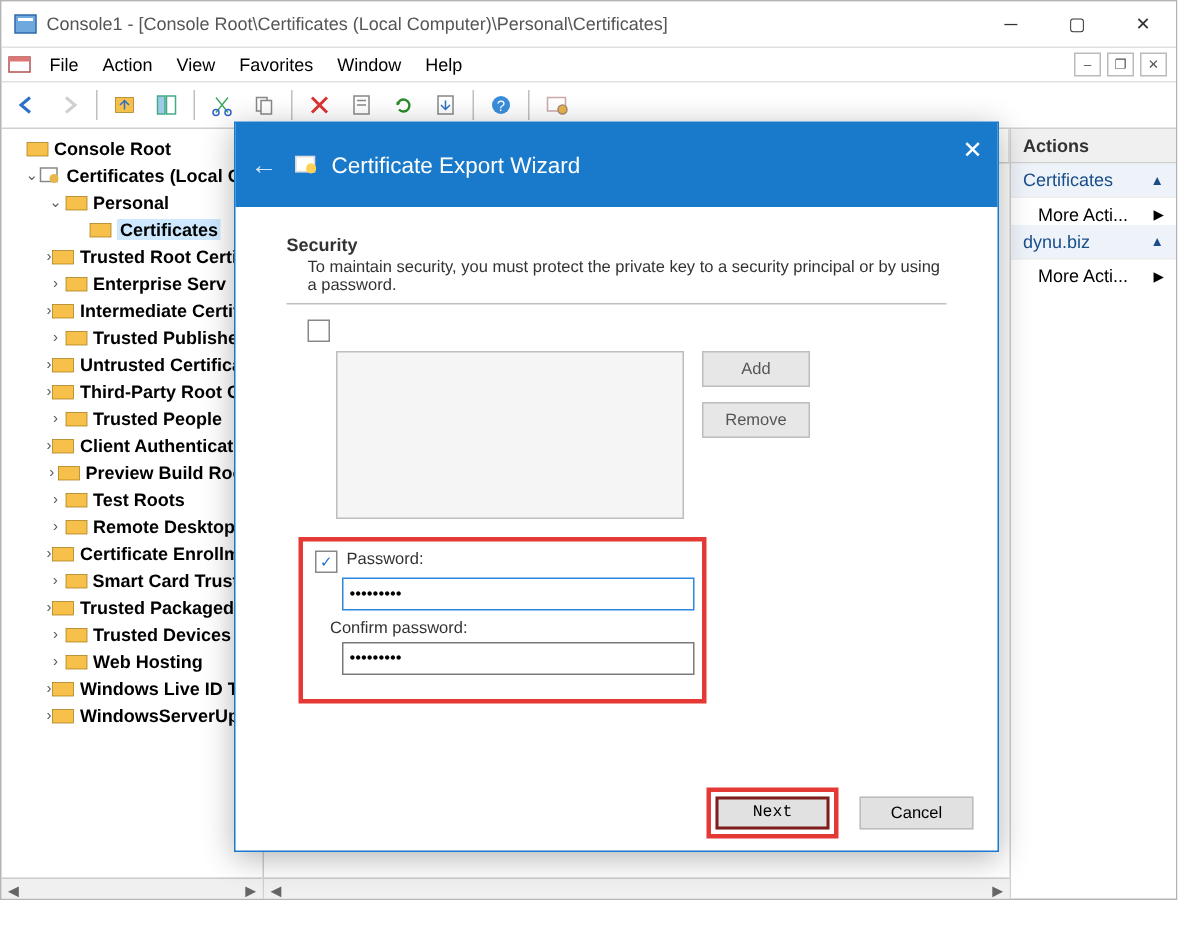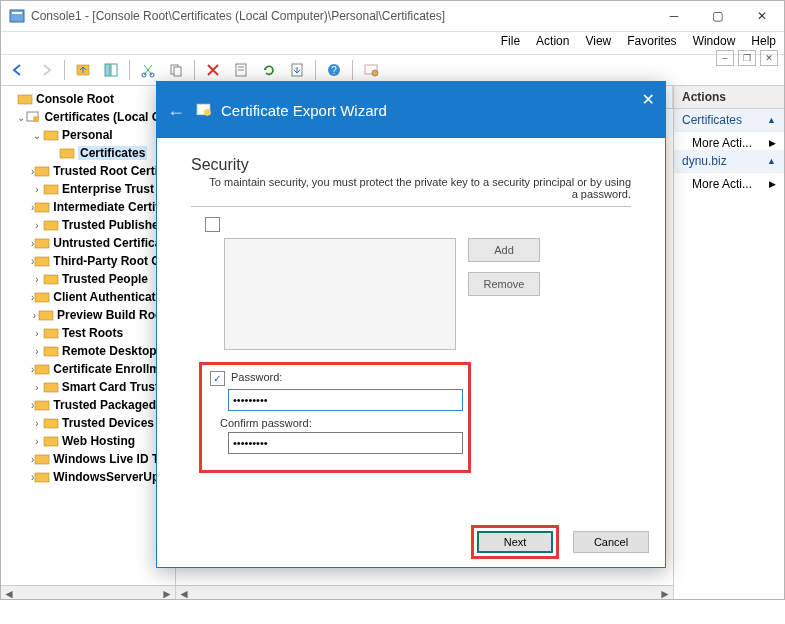--- a/index.html
+++ b/index.html
@@ -2,21 +2,21 @@
 <html><head>
 <meta charset="utf-8">
 <style>
 html,body{margin:0;padding:0;font-family:"Segoe UI",Tahoma,sans-serif;font-size:12px;color:#000;background:#fff;}
 .window{width:785px;height:600px;border:1px solid #b4b4b4;box-sizing:border-box;position:relative;overflow:hidden;}
 .titlebar{height:30px;display:flex;align-items:center;background:#fff;border-bottom:1px solid #e0e0e0;}
 .titlebar .app-icon{width:16px;height:16px;margin:0 6px 0 8px;}
 .titlebar .title{flex:1;color:#555;font-size:12px;}
 .win-controls{display:flex;height:100%;}
 .win-controls .wc{width:44px;display:flex;align-items:center;justify-content:center;color:#333;}
-.menubar{height:22px;display:flex;align-items:flex-end;padding-left:4px;border-bottom:1px solid #e0e0e0;flex-direction:column;}
+.menubar{height:22px;display:flex;align-items:center;padding-left:4px;border-bottom:1px solid #e0e0e0;}
 .menubar .sys-icon{width:16px;height:16px;margin-right:4px;}
 .menubar .mi{padding:2px 8px;}
 .mdi-controls{margin-left:auto;display:flex;gap:4px;padding-right:6px;color:#555;}
 .mdi-controls span{border:1px solid #bbb;width:16px;height:14px;display:inline-flex;align-items:center;justify-content:center;font-size:9px;}
 .toolbar{height:30px;display:flex;align-items:center;padding:0 4px;border-bottom:1px solid #d0d0d0;gap:2px;}
 .tool{width:24px;height:24px;display:flex;align-items:center;justify-content:center;border:1px solid transparent;border-radius:2px;}
 .tool.disabled{opacity:.4;}
 .tool-sep{width:1px;height:20px;background:#c0c0c0;margin:0 3px;}
 .body{display:flex;height:calc(100% - 30px - 22px - 30px);}
 .tree-pane{width:170px;border-right:1px solid #d0d0d0;padding:4px 2px;overflow:hidden;position:relative;}
@@ -38,38 +38,38 @@
 .actions-pane .grp-title{background:#eef3fa;padding:4px 8px;color:#1a4e8a;display:flex;justify-content:space-between;align-items:center;border-bottom:1px solid #eee;}
 .actions-pane .grp-item{padding:4px 8px 0 18px;display:flex;justify-content:space-between;align-items:center;}
 
 
 .modal{position:absolute;left:155px;top:80px;width:508px;height:485px;background:#fff;border:1px solid #1979ca;box-shadow:0 4px 20px rgba(0,0,0,.3);display:flex;flex-direction:column;}
 .modal-titlebar{height:56px;background:#1979ca;color:#fff;display:flex;align-items:center;padding:0 10px;position:relative;}
 .modal-titlebar .back{color:#cfe6fa;font-size:18px;margin-right:10px;}
 .modal-titlebar .wiz-icon{width:18px;height:18px;margin-right:8px;}
 .modal-titlebar .close{position:absolute;right:10px;top:8px;color:#fff;font-size:16px;}
 .modal-body{flex:1;padding:18px 34px 0 34px;color:#333;font-size:11px;}
-.modal-body h4{margin:0 0 2px 0;font-size:16px;font-weight:normal;}
-.modal-body .sub{margin:0 0 6px 14px;text-align:right;}
+.modal-body h4{margin:0 0 2px 0;font-size:12px;font-weight:bold;}
+.modal-body .sub{margin:0 0 6px 14px;}
 .modal-body hr{border:none;border-top:1px solid #c0c0c0;margin:4px 0 10px 0;}
 .grp-row{display:flex;align-items:flex-start;margin-left:14px;}
 .chk{width:13px;height:13px;border:1px solid #888;margin-right:6px;display:inline-flex;align-items:center;justify-content:center;font-size:10px;color:#1a6fd6;background:#fff;}
 .listbox{width:230px;height:110px;border:1px solid #bdbdbd;background:#f5f5f5;margin:6px 0 0 33px;}
 .side-btns{display:flex;flex-direction:column;gap:10px;margin:6px 0 0 12px;}
 .btn{min-width:70px;height:22px;border:1px solid #bdbdbd;background:#e7e7e7;color:#555;display:inline-flex;align-items:center;justify-content:center;font-size:11px;}
 .btn.enabled{background:#e1e1e1;color:#000;}
 .pw-box{border:3px solid #e53935;padding:6px 8px 10px 8px;margin:12px 0 0 8px;width:250px;}
 .pw-box label{font-size:11px;}
 .pw-box input{width:225px;height:20px;border:1px solid #7a7a7a;padding:0 4px;font-size:11px;margin-top:3px;margin-bottom:6px;}
 .pw-box input.focus{border:1px solid #2e86de;}
 .enc-row{margin:8px 0 0 16px;display:flex;align-items:center;gap:8px;}
 .enc-row select{height:22px;border:1px solid #adadad;background:#eaeaea;font-size:11px;padding:0 4px;}
 .modal-footer{height:50px;border-top:none;display:flex;align-items:center;justify-content:flex-end;padding:0 16px;gap:14px;}
 .btn-next-wrap{border:3px solid #e53935;padding:3px;}
-.btn-next{width:76px;height:22px;border:2px solid #0f766e;background:#e1e1e1;}
+.btn-next{width:76px;height:22px;border:2px solid #7f1d1d;background:#e1e1e1;font-family:Liberation Mono, monospace;}
 
 
 .svg{display:block;}
 .folder{fill:#f7c04a;stroke:#a87d17;stroke-width:.5;}
 .cert{fill:#fff;stroke:#888;}
 .label{font-size:12px;font-weight:bold;}
 </style>
 </head>
 <body>
 
@@ -225,21 +225,21 @@
             <svg class="icon-sm" viewBox="0 0 16 16">
               <rect x="1" y="4" width="14" height="9" class="folder"></rect>
             </svg>
             <span class="label">Trusted Root Certification</span>
           </div>
           <div class="tree-node indent2">
             <span class="exp">›</span>
             <svg class="icon-sm" viewBox="0 0 16 16">
               <rect x="1" y="4" width="14" height="9" class="folder"></rect>
             </svg>
-            <span class="label">Enterprise Trust</span>
+            <span class="label">Enterprise Serv</span>
           </div>
           <div class="tree-node indent2">
             <span class="exp">›</span>
             <svg class="icon-sm" viewBox="0 0 16 16">
               <rect x="1" y="4" width="14" height="9" class="folder"></rect>
             </svg>
             <span class="label">Intermediate Certification</span>
           </div>
           <div class="tree-node indent2">
             <span class="exp">›</span>

